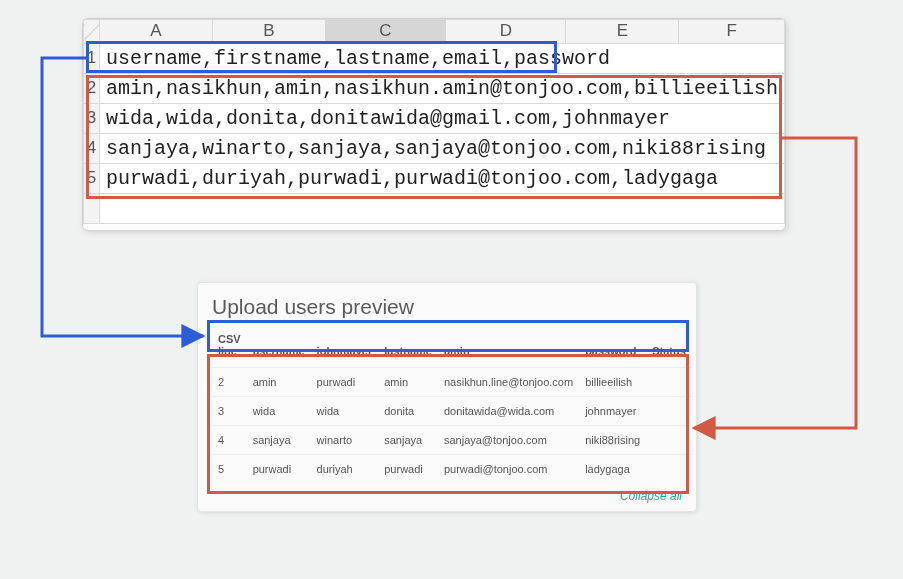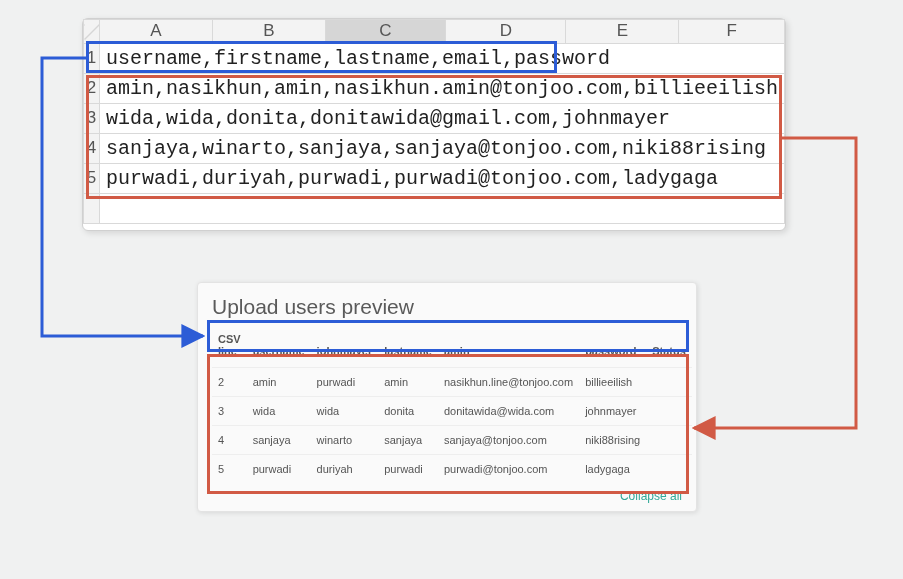--- a/index.html
+++ b/index.html
@@ -77,21 +77,21 @@
   }
   .ptable th{
     text-align:left; font-weight:700; padding:4px 6px 10px 6px;
     vertical-align:bottom;
   }
   .ptable td{
     padding:8px 6px; border-top:1px solid #eee;
   }
   .collapse{
     text-align:right; font-size:12px; color:#3a9; margin-top:6px;
-    overflow:hidden; white-space:nowrap;
+    overflow:hidden; white-space:nowrap;font-style:italic;
   }
 
   
   svg.connector{position:absolute; overflow:visible; pointer-events:none;}
 </style>
 </head>
 <body>
 
 <div class="sheet">
   <table>

